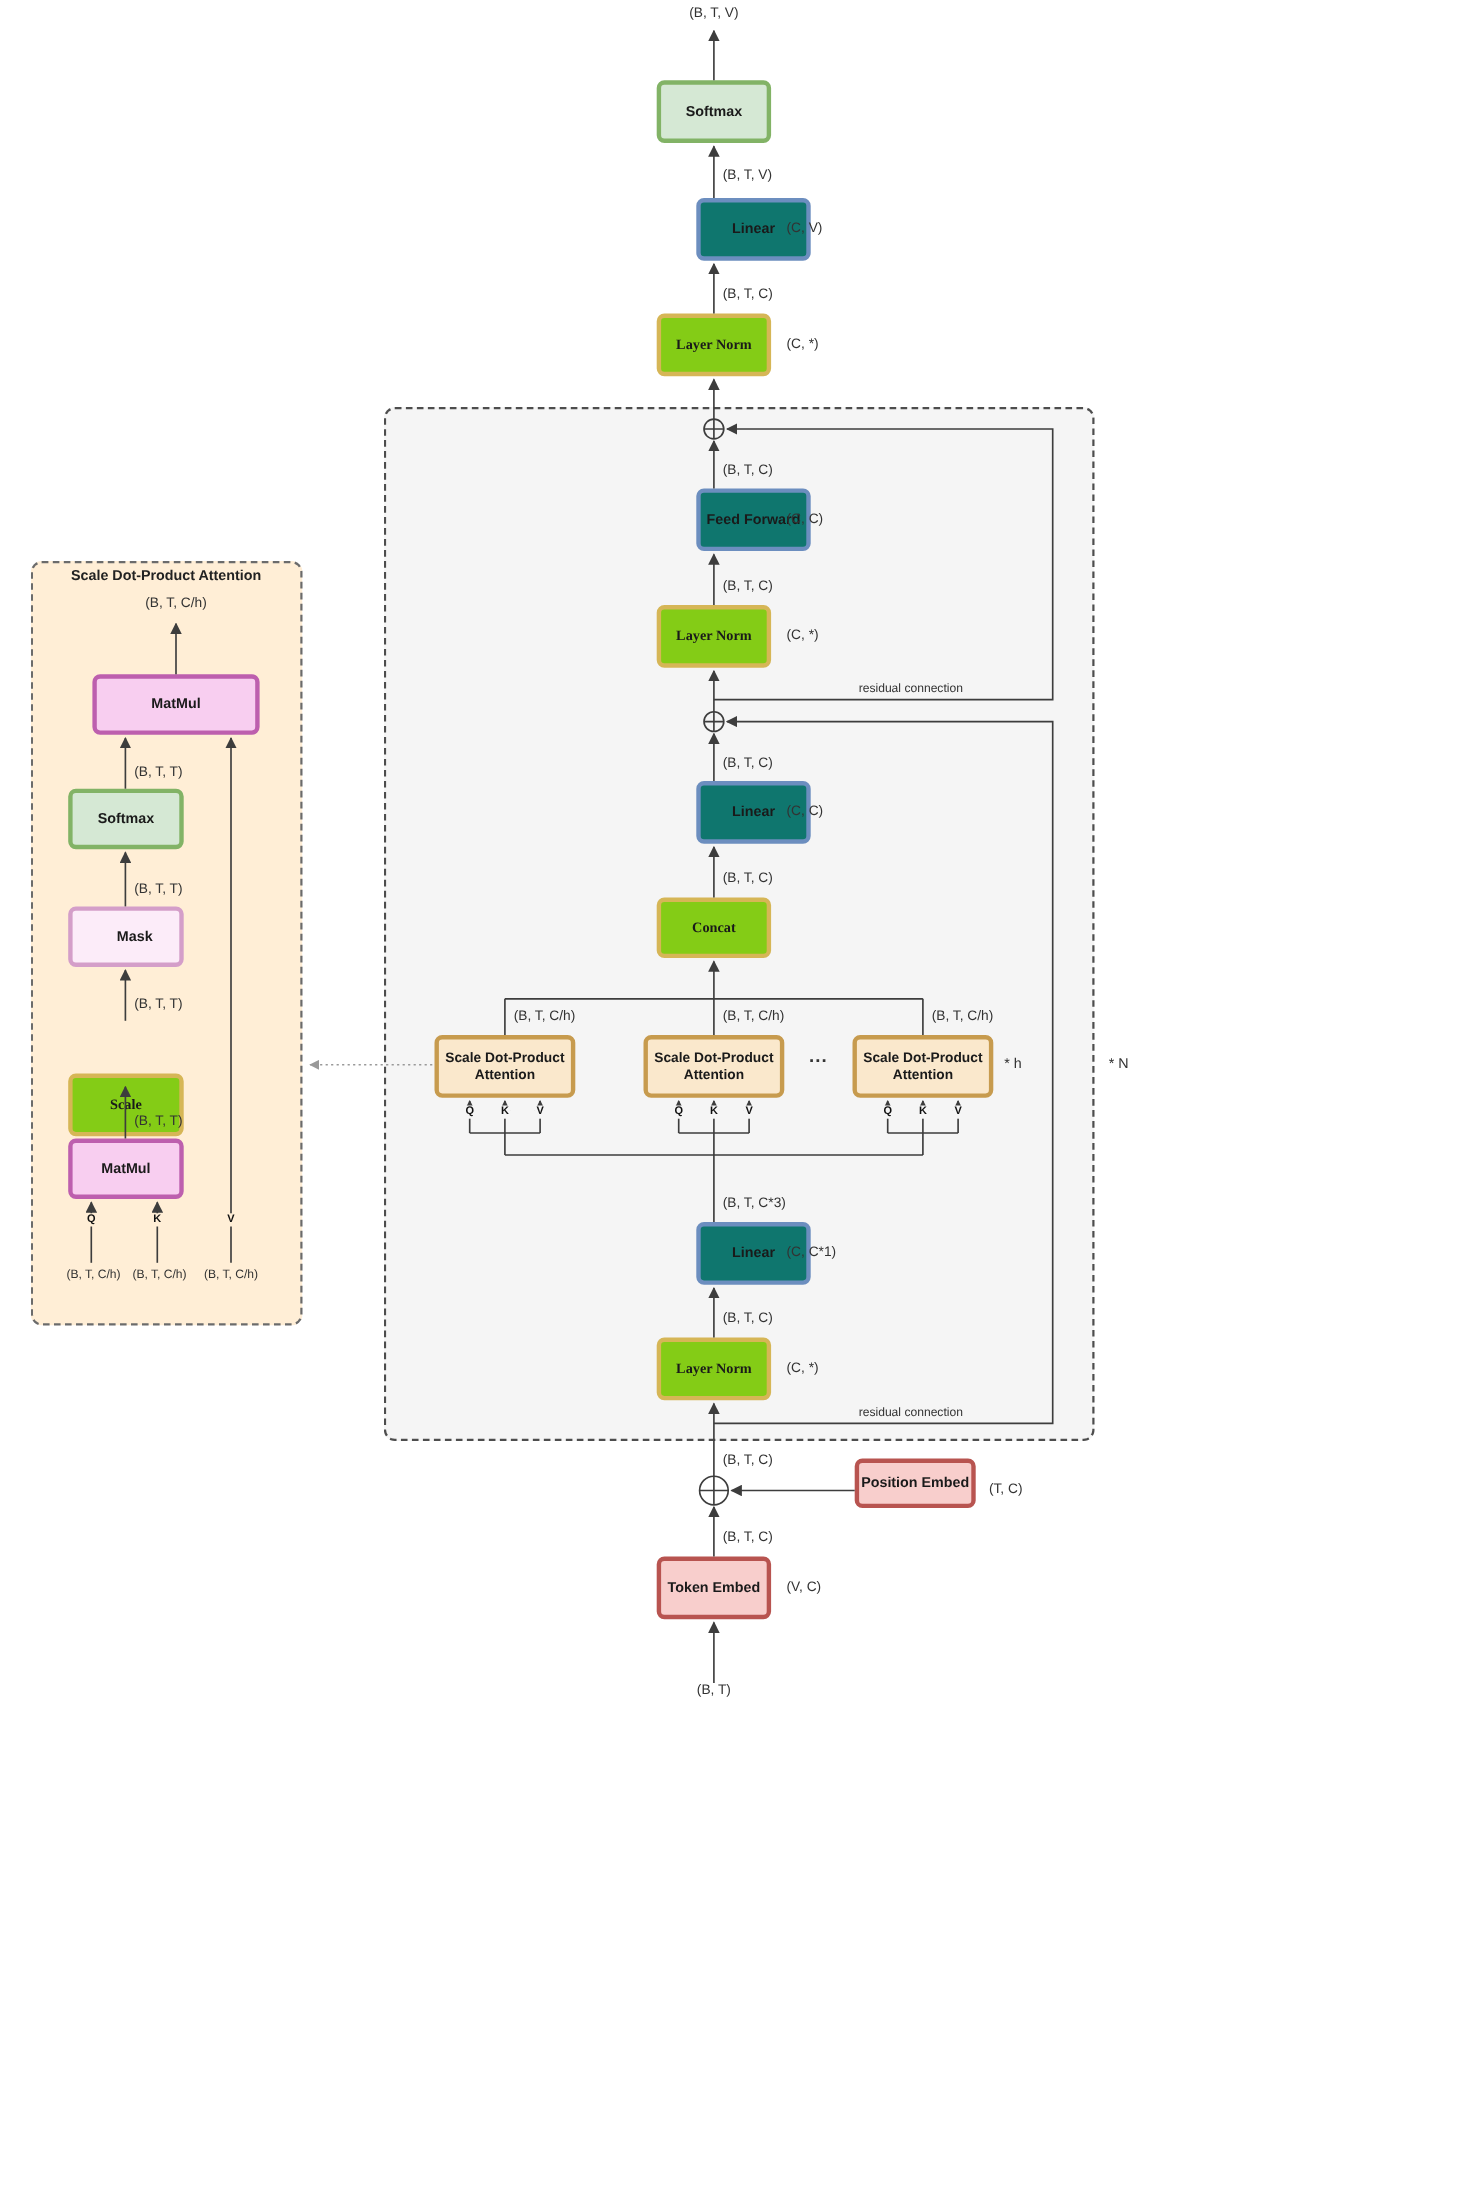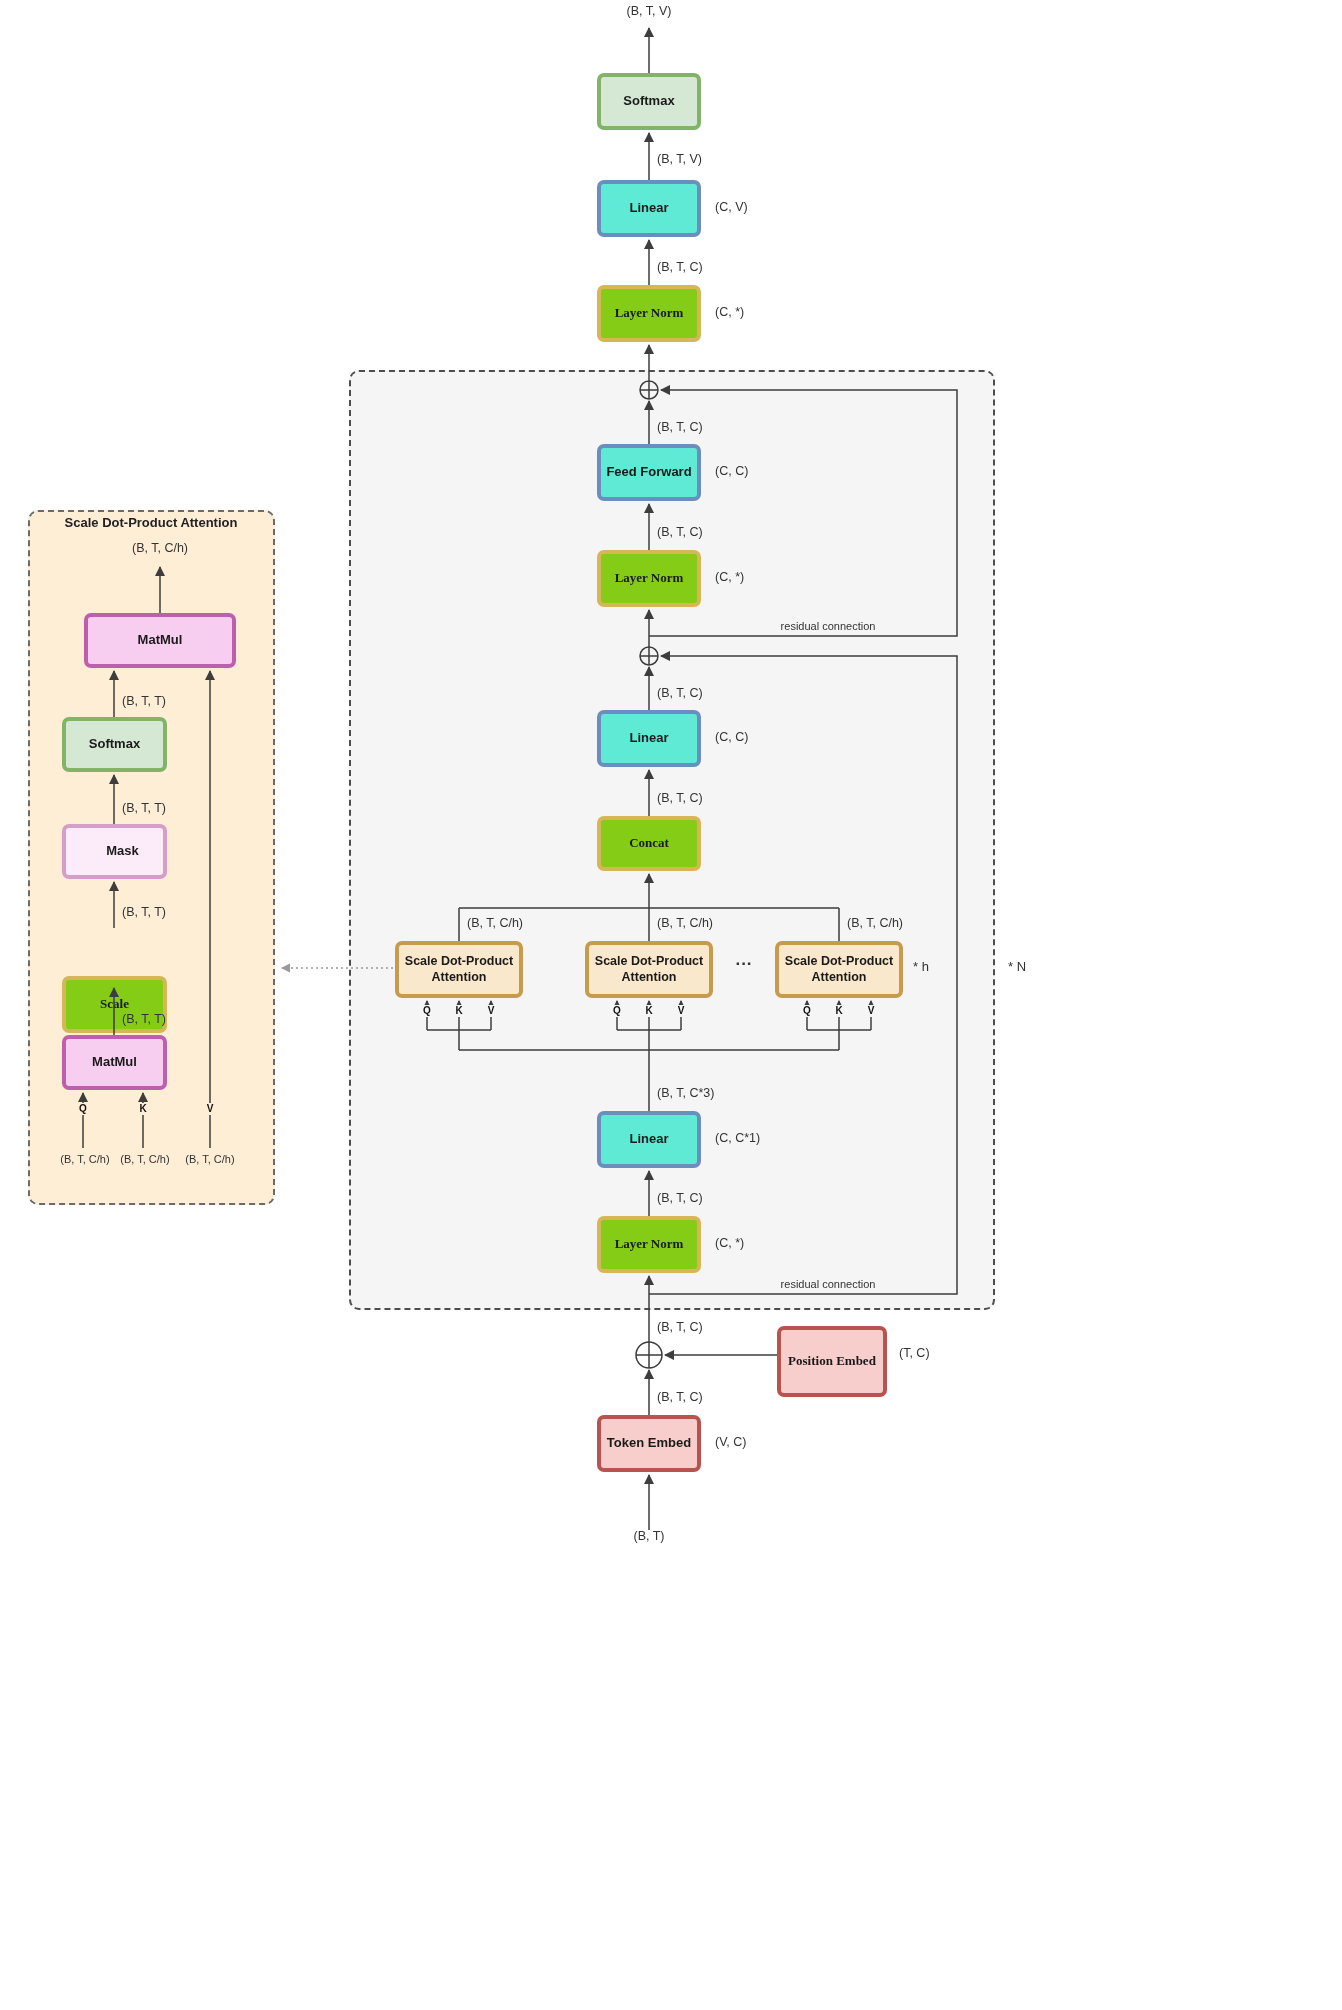--- a/index.html
+++ b/index.html
@@ -5,21 +5,21 @@
 <style>
   html,body{margin:0;padding:0;background:#ffffff;font-family:"Liberation Sans",sans-serif;}
   .canvas{position:relative;width:1342px;height:2010px;background:#ffffff;overflow:hidden;}
   .frame{position:absolute;border:2px dashed #4d4d4d;background:#f5f5f5;border-radius:10px;z-index:1;box-sizing:border-box;}
   .panel{position:absolute;border:2px dashed #6b6b6b;background:#ffeed6;border-radius:10px;z-index:1;box-sizing:border-box;}
   svg.wires{position:absolute;left:0;top:0;z-index:4;pointer-events:none;}
   .node{position:absolute;z-index:3;display:flex;align-items:center;justify-content:center;text-align:center;
         font-weight:bold;font-size:13px;color:#1a1a1a;border:4px solid #0c4a6e;border-radius:7px;
         box-sizing:border-box;white-space:pre-line;line-height:1.25;}
   .green{background:#d5e8d4;border-color:#82b366;}
-  .blue{background:#5eead4;border-color:#6c8ebf;}
+  .blue{background:#0f766e;border-color:#6c8ebf;margin-left:36px;}
   .yellow{background:#84cc16;border-color:#d6b656;font-family:Liberation Serif, serif;}
   .red{background:#f8cecc;border-color:#b85450;}
   .tan{background:#fae8cc;border-color:#c79b4e;}
   .pink{background:#f8cef0;border-color:#bd5fae;}
   .palepink{background:#fcecf9;border-color:#d49ec9;}
   .head{font-size:12.5px;}
   .lbl{position:absolute;z-index:6;font-size:12.5px;color:#333;white-space:nowrap;line-height:1.2;}
   .lblc{transform:translateX(-50%);}
   .small{font-size:11px;}
   .letter{position:absolute;z-index:6;font-size:10px;font-weight:bold;color:#111;transform:translateX(-50%);
@@ -117,21 +117,21 @@
   <div class="node blue" style="left:597px;top:710px;width:104px;height:57px;">Linear</div>
   <div class="node yellow" style="left:597px;top:816px;width:104px;height:55px;">Concat</div>
   <div class="node tan head" style="left:395px;top:941px;width:128px;height:57px;">Scale Dot-Product
 Attention</div>
   <div class="node tan head" style="left:585px;top:941px;width:128px;height:57px;">Scale Dot-Product
 Attention</div>
   <div class="node tan head" style="left:775px;top:941px;width:128px;height:57px;">Scale Dot-Product
 Attention</div>
   <div class="node blue" style="left:597px;top:1111px;width:104px;height:57px;">Linear</div>
   <div class="node yellow" style="left:597px;top:1216px;width:104px;height:57px;">Layer Norm</div>
-  <div class="node red" style="left:777px;top:1326px;width:110px;height:71px;font-family:Liberation Serif, serif;">Position Embed</div>
+  <div class="node red" style="left:777px;top:1326px;width:110px;height:45px;">Position Embed</div>
   <div class="node red" style="left:597px;top:1415px;width:104px;height:57px;">Token Embed</div>
 
   <div class="node pink" style="left:84px;top:613px;width:152px;height:55px;">MatMul</div>
   <div class="node green" style="left:62px;top:717px;width:105px;height:55px;">Softmax</div>
   <div class="node palepink" style="left:62px;top:824px;width:105px;height:55px;padding-left:16px;">Mask</div>
   <div class="node yellow" style="left:62px;top:976px;width:105px;height:57px;">Scale</div>
   <div class="node pink" style="left:62px;top:1035px;width:105px;height:55px;">MatMul</div>
 
   <div class="lbl lblc" style="left:649px;top:4px;">(B, T, V)</div>
   <div class="lbl" style="left:657px;top:152px;">(B, T, V)</div>

